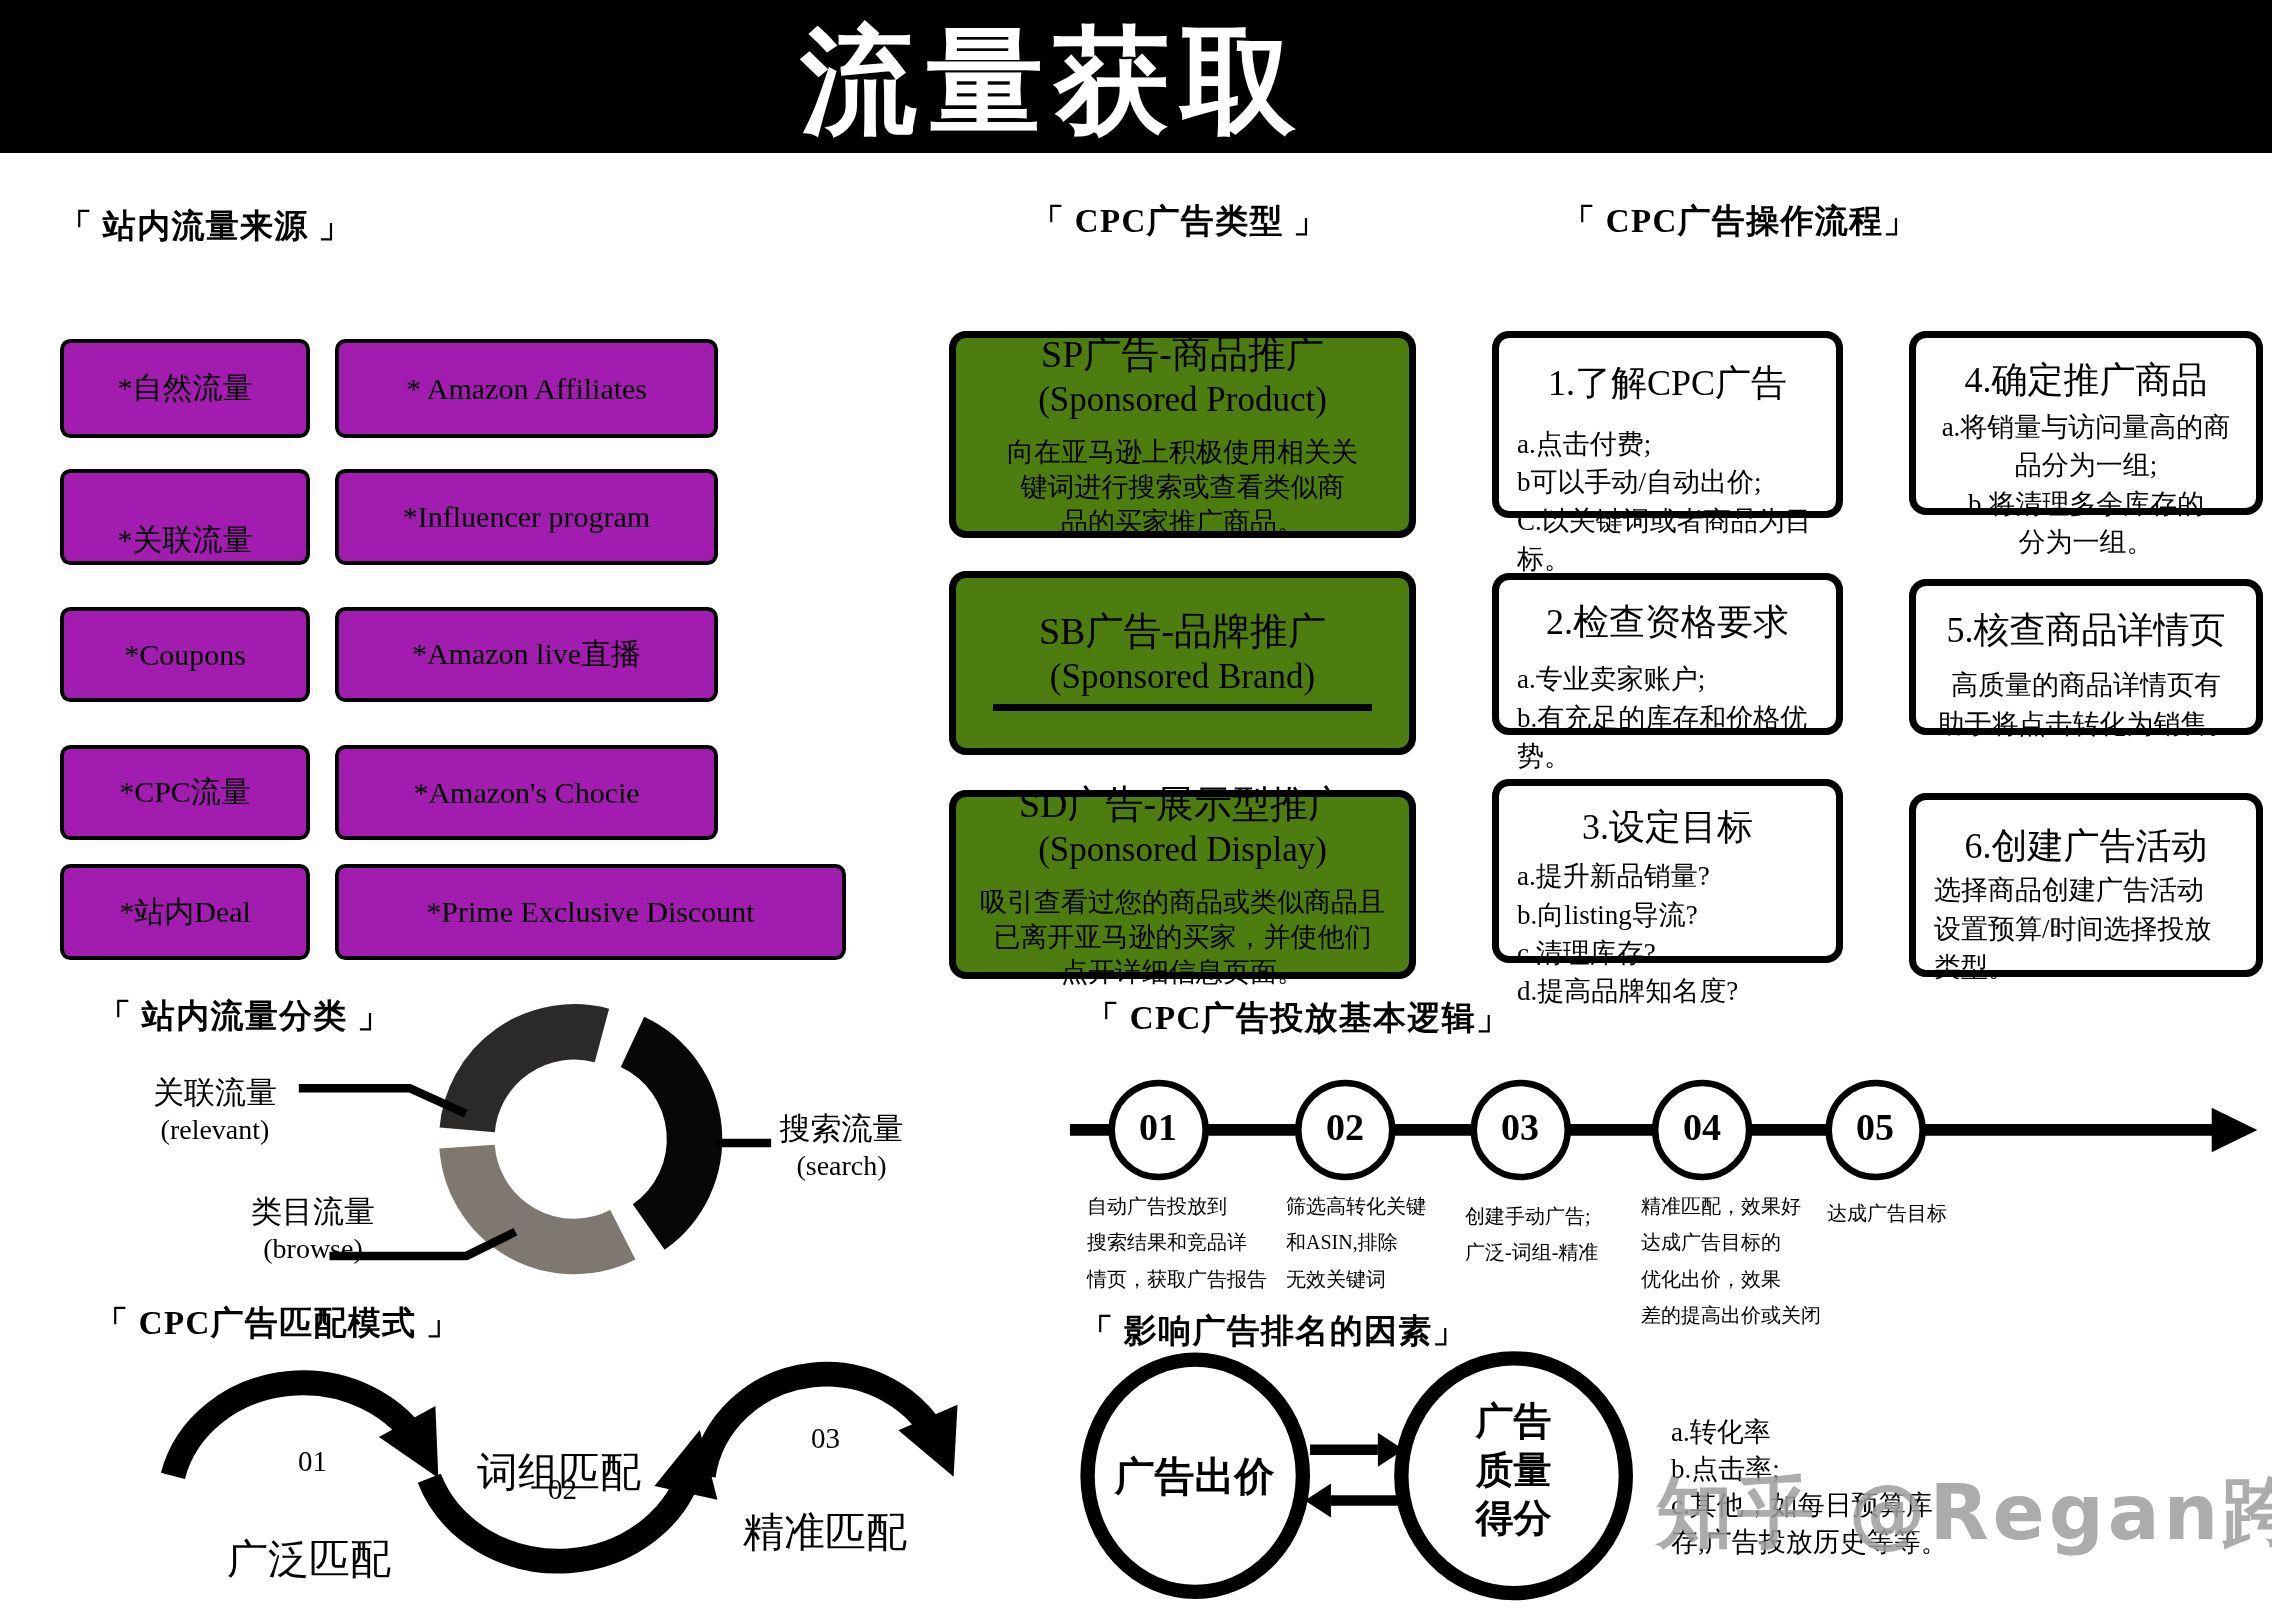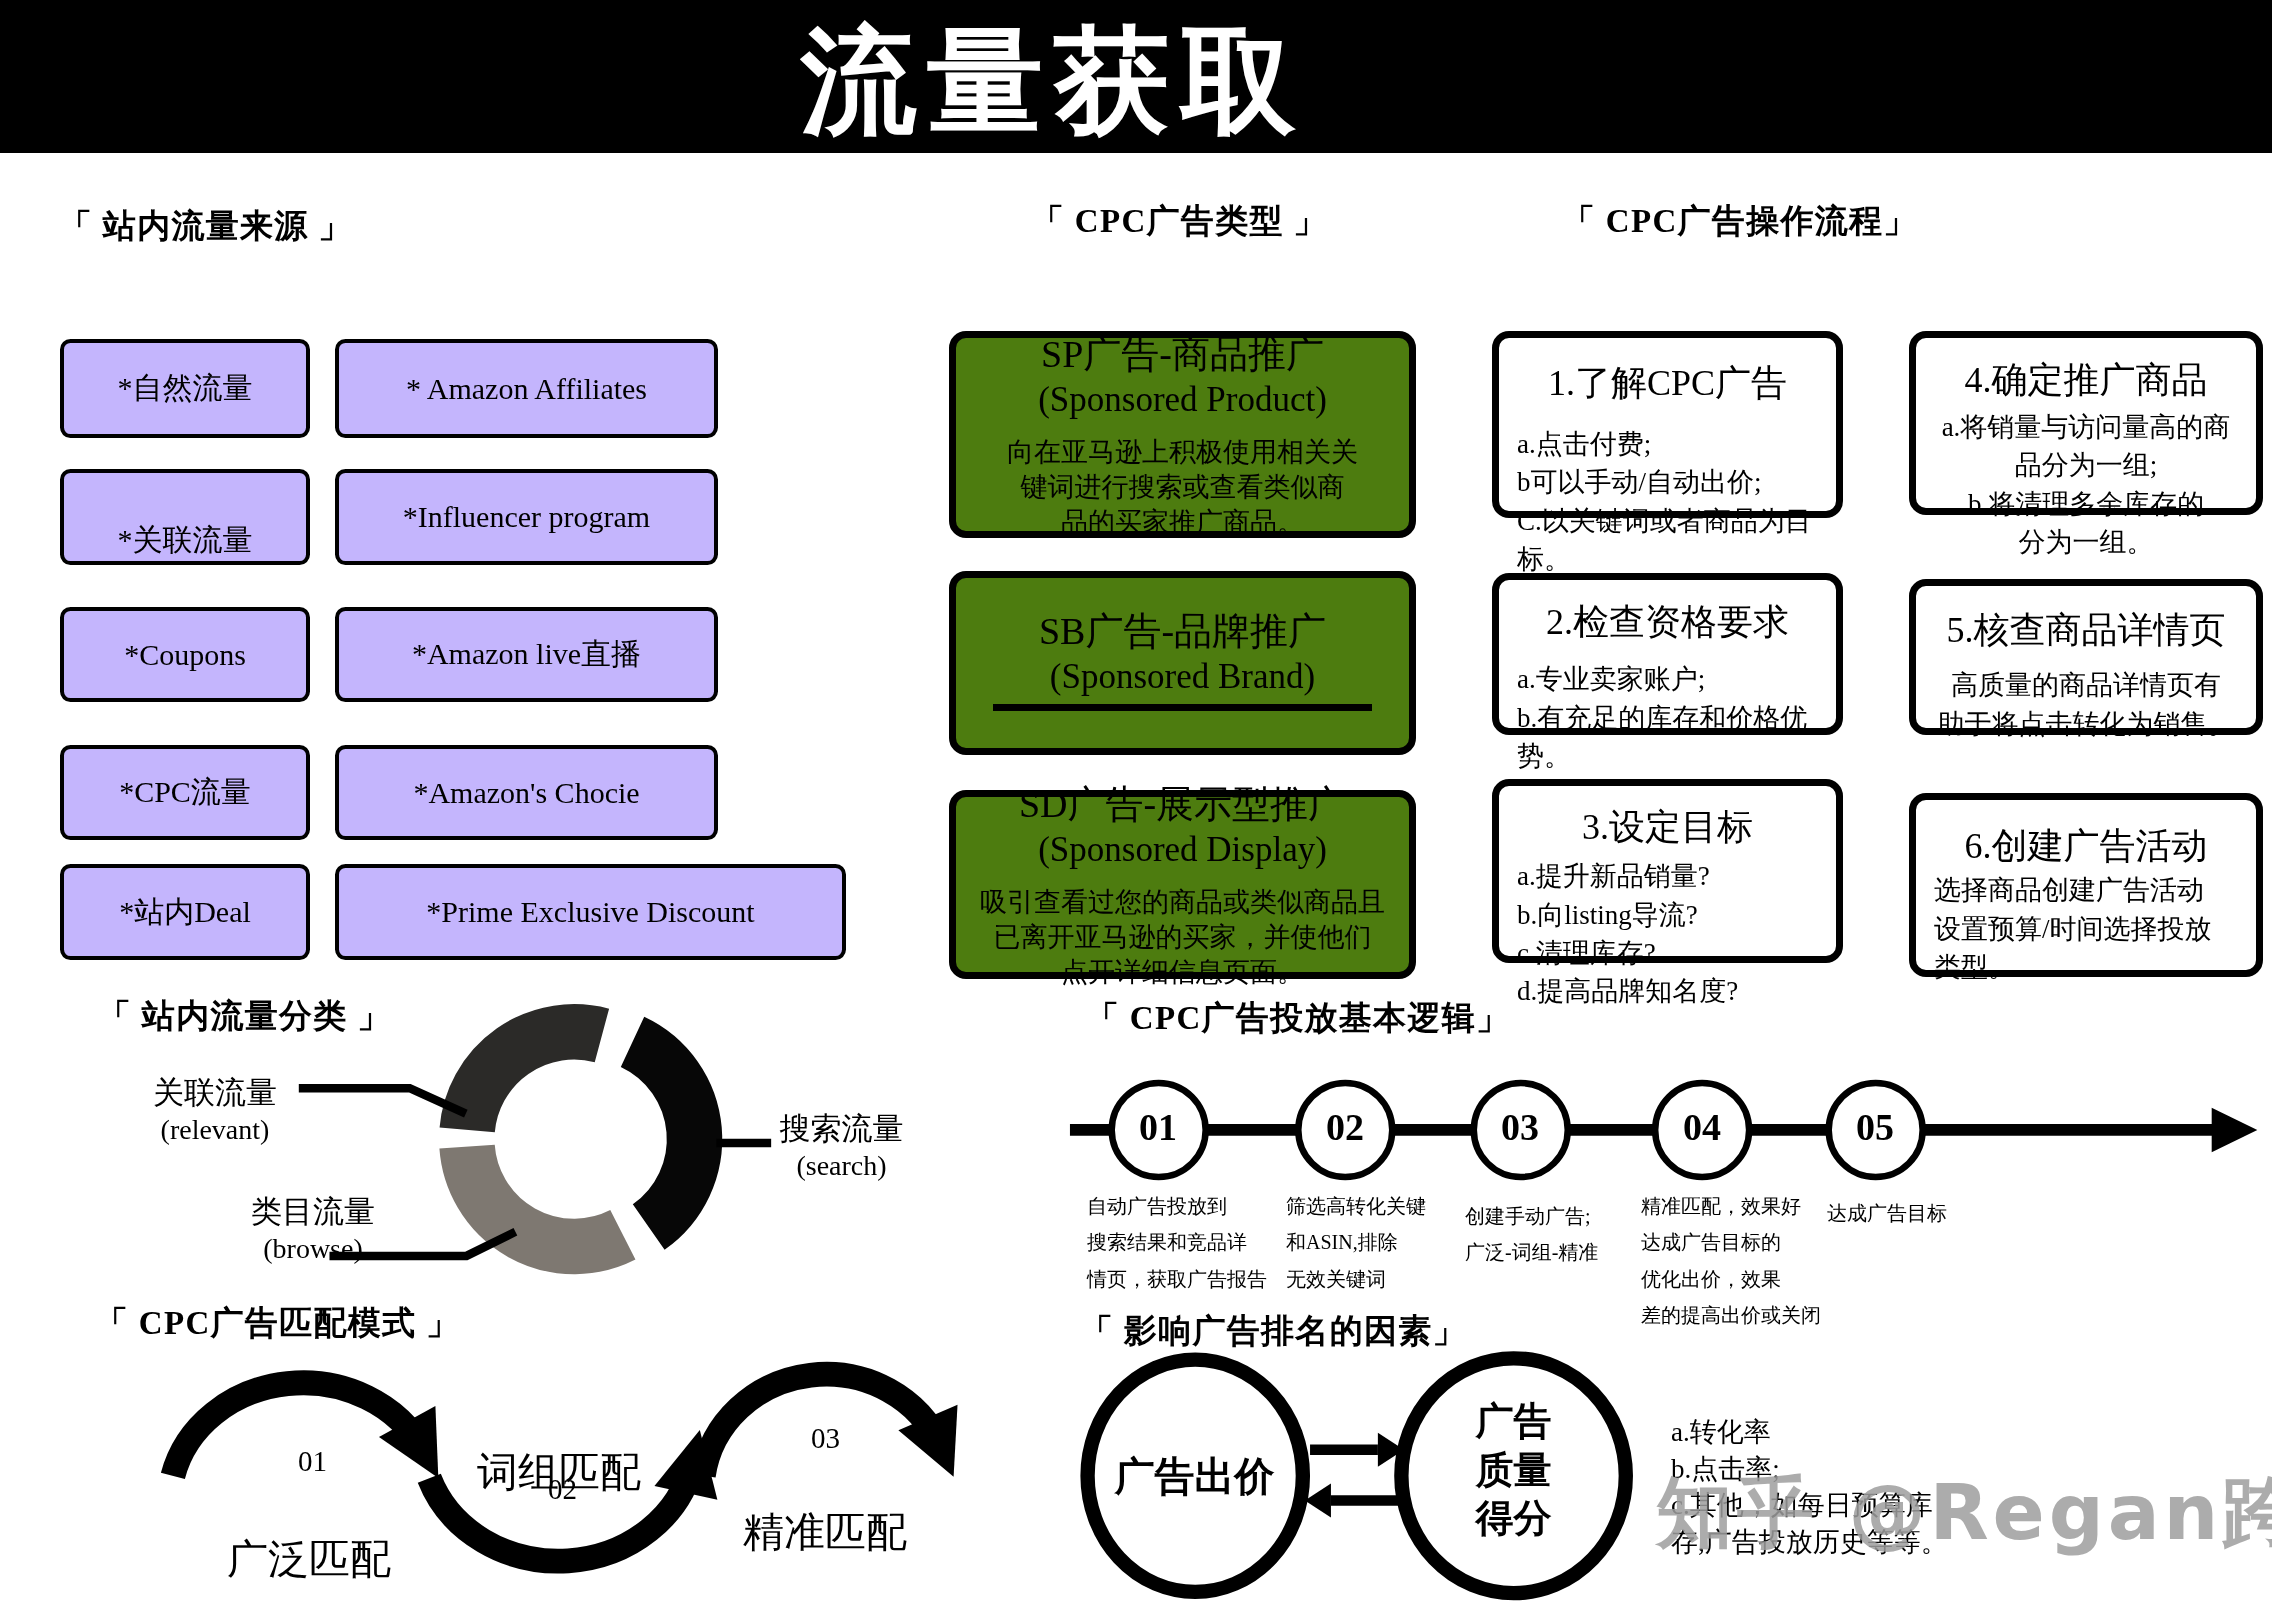--- a/index.html
+++ b/index.html
@@ -3,21 +3,21 @@
 <meta charset="utf-8">
 <style>
   html,body{margin:0;padding:0;background:#fff;}
   #canvas{position:relative;width:2273px;height:1618px;background:#fff;overflow:hidden;
           font-family:"Liberation Serif","DejaVu Serif",serif;color:#000;}
   .abs{position:absolute;}
   #topbar{left:0;top:0;width:2273px;height:153px;background:#000;}
   #main-title{left:724px;top:3.9px;width:659px;text-align:center;color:#fff;
               font-size:116px;font-weight:700;letter-spacing:10.4px;white-space:nowrap;}
   .sec-header{font-size:33px;font-weight:700;letter-spacing:1.3px;white-space:nowrap;}
-  .srcbox{border:4.6px solid #000;border-radius:10.4px;background:#c4b5fd;display:flex;
+  .srcbox{border:4.6px solid #000;border-radius:10.4px;background:#a21caf;display:flex;
           align-items:center;justify-content:center;font-size:30px;white-space:nowrap;box-sizing:border-box;}
   .adcard{border:7.2px solid #000;border-radius:17px;background:#4d7c0f;display:flex;flex-direction:column;
           align-items:center;justify-content:center;box-sizing:border-box;padding:5.2px 15.7px;}
   .ad-title{font-size:38px;text-align:center;white-space:nowrap;}
   .ad-sub{font-size:35px;text-align:center;white-space:nowrap;}
   .ad-div{height:7.2px;background:#000;width:90%;margin:6.5px 0 9px 0;}
   .ad-body{font-size:27px;line-height:1.3;text-align:center;white-space:pre-line;}
   .wfcard{border:7.2px solid #000;border-radius:17px;background:#fff;box-sizing:border-box;
           padding:14.4px 18px;display:flex;flex-direction:column;}
   .wf-title{font-size:36px;text-align:center;white-space:nowrap;}

